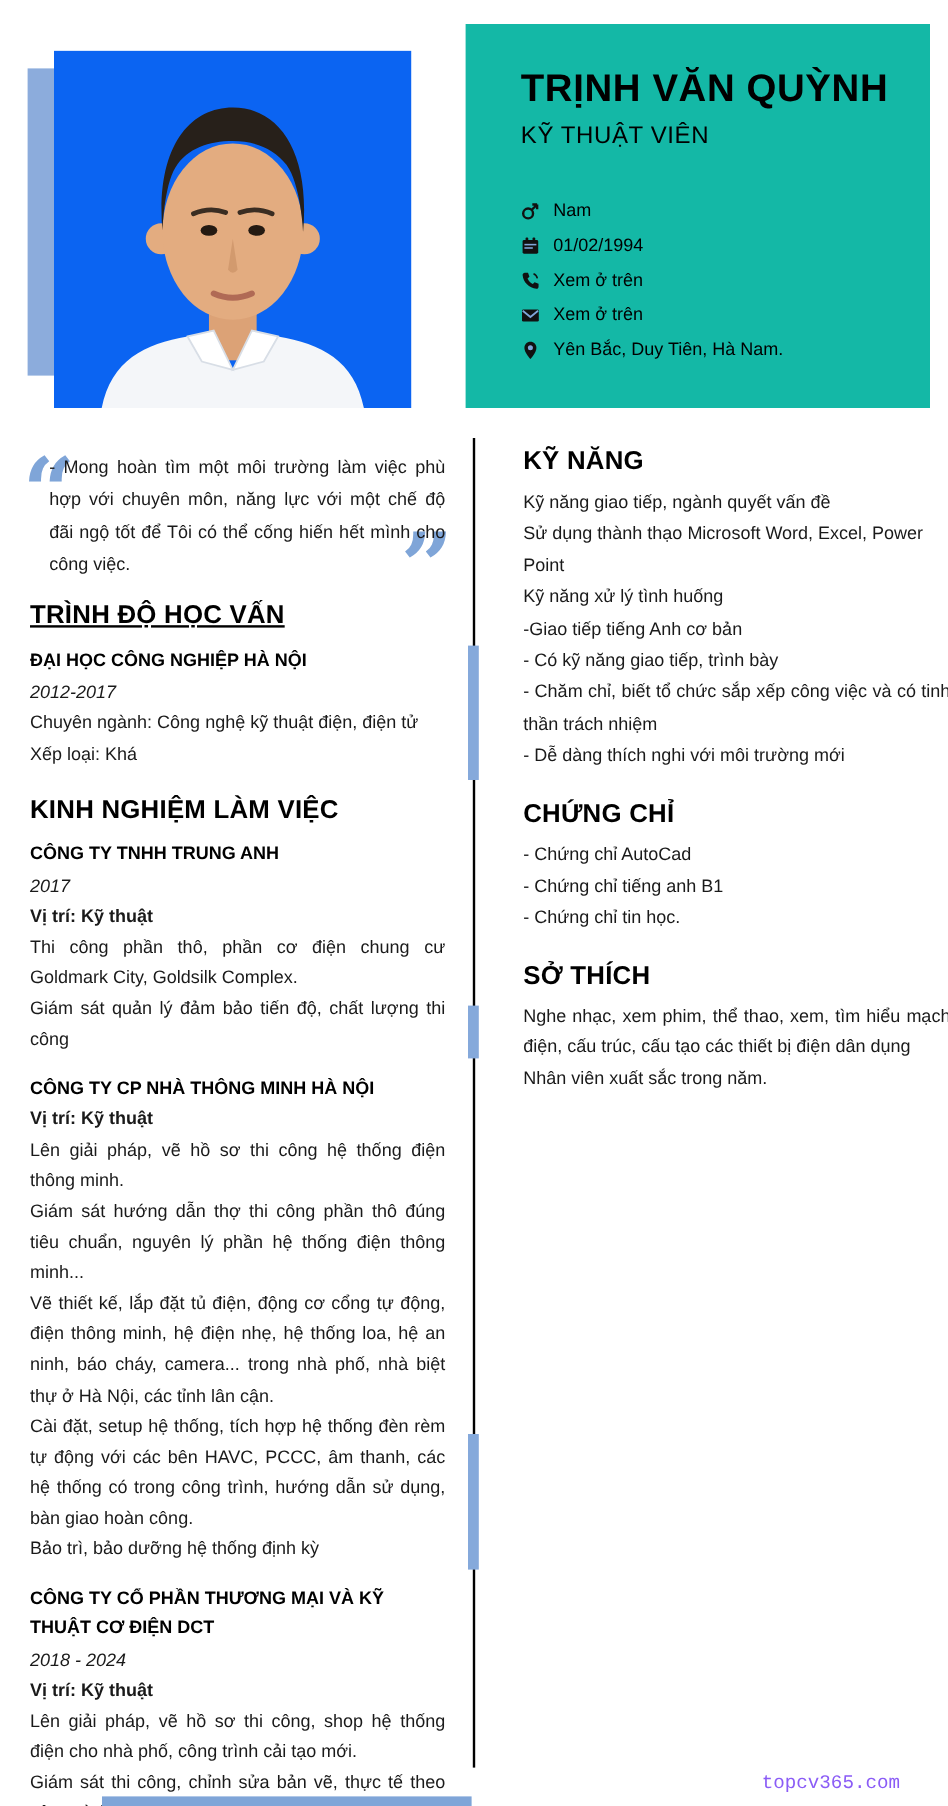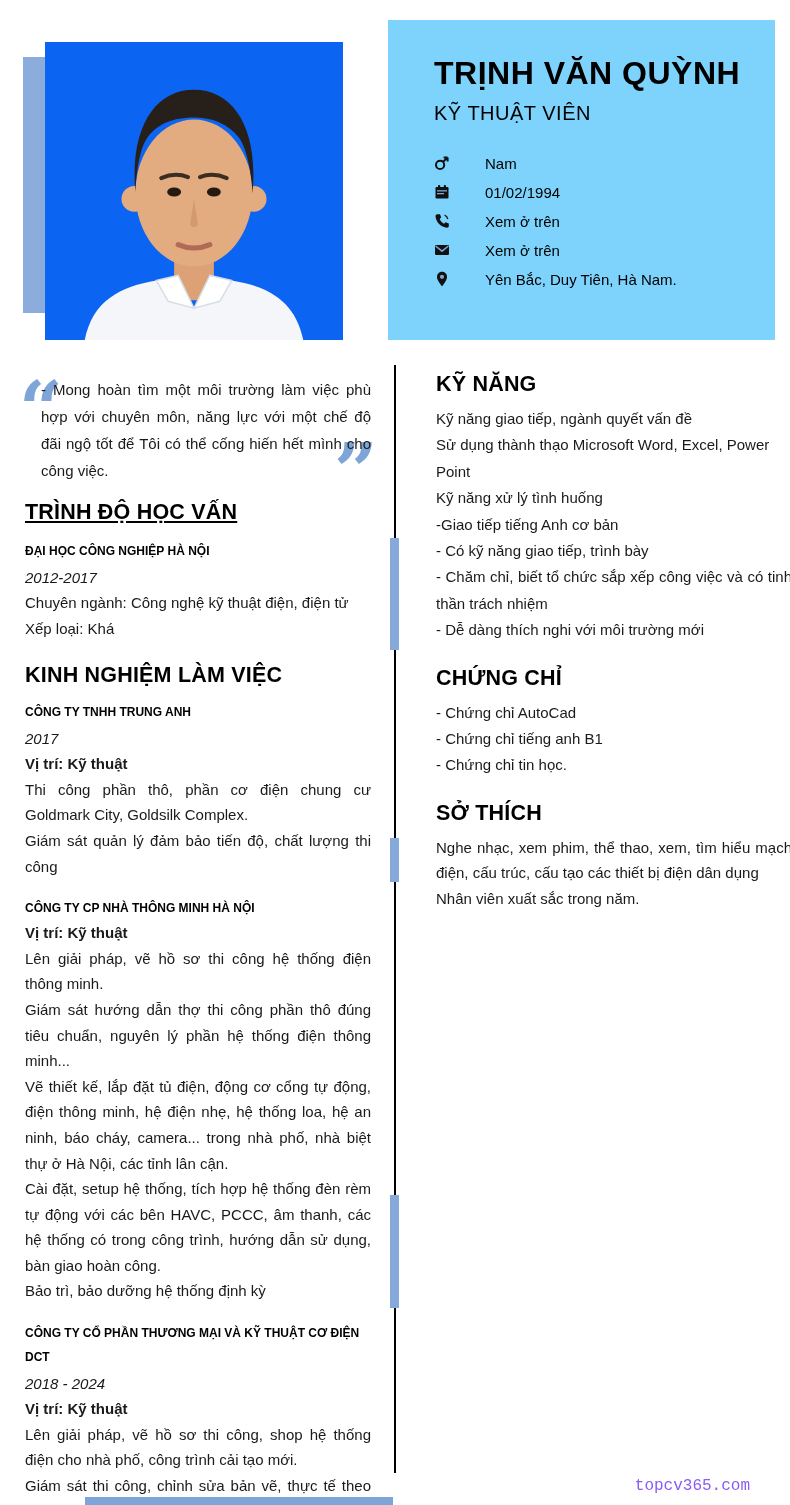--- a/index.html
+++ b/index.html
@@ -11,29 +11,29 @@
   .page{position:absolute;inset:0;}
 
   
   .photo-accent{position:absolute;left:23px;top:57px;width:30px;height:256px;background:#8CACDC;}
   .photo{position:absolute;left:45px;top:42px;width:298px;height:298px;overflow:hidden;}
   .photo svg{display:block;width:100%;height:100%;}
 
   
   .header{
     position:absolute;left:388px;top:20px;width:387px;height:320px;
-    background:#7dd3fc;box-sizing:border-box;padding:30px 12px 0 46px;
+    background:#14b8a6;box-sizing:border-box;padding:30px 12px 0 46px;
   }
   .header h1{
     margin:4px 0 0 0;font-size:32px;line-height:38px;font-weight:700;color:#000;
     letter-spacing:.5px;white-space:nowrap;
   }
   .header .subtitle{margin-top:9px;font-size:20px;line-height:24px;color:#000;letter-spacing:.5px;}
   .contact{list-style:none;margin:30px 0 0 0;padding:0;}
-  .contact li{display:flex;align-items:flex-start;height:29px;font-size:15px;color:#000;gap:24px;}
+  .contact li{display:flex;align-items:flex-end;height:29px;font-size:15px;color:#000;}
   .contact .ci{width:17px;height:16px;margin-right:10px;flex:0 0 auto;display:inline-block;}
   .contact .ci svg{display:block;width:16px;height:16px;}
 
   
   .q-mark{
     position:absolute;font-family:"DejaVu Serif","Liberation Serif",serif;font-weight:700;
     font-size:76px;line-height:40px;color:#7FA5D8;pointer-events:none;
   }
   .q-open{left:19px;top:390px;}
   .q-close{left:334px;top:452px;}
@@ -50,21 +50,21 @@
   .col-right{position:absolute;left:436px;top:366px;width:356px;}
   h2{
     font-size:21.5px;line-height:25px;font-weight:700;color:#000;
     margin:22px 0 9px 0;letter-spacing:.2px;
   }
   .col-right h2.first{margin-top:6px;}
   .col-left h2.first{margin-top:16px;text-decoration:underline;}
   p{margin:0;font-size:15px;line-height:25.6px;}
   .just{text-align:justify;}
   .quote-text{margin:10px 0 0 16px;width:330px;font-size:15px;line-height:27px;text-align:justify;}
-  .org{font-weight:700;font-size:12px;line-height:24px;margin-top:17px;color:#000;}
+  .org{font-weight:700;font-size:15px;line-height:24px;margin-top:17px;color:#000;}
   .org.edu{margin-top:14px;}
   .period{font-style:italic;font-size:15px;line-height:25px;margin-top:2px;}
   .pos{font-weight:700;font-size:15px;line-height:25.6px;}
   .sk p{line-height:26.4px;}
 
   
   .footer-strip{position:absolute;left:85px;bottom:0;width:308px;height:8px;background:#7FA5D8;}
   .watermark{
     position:absolute;right:40px;bottom:10px;
     font-family:"Liberation Mono","DejaVu Sans Mono",monospace;

